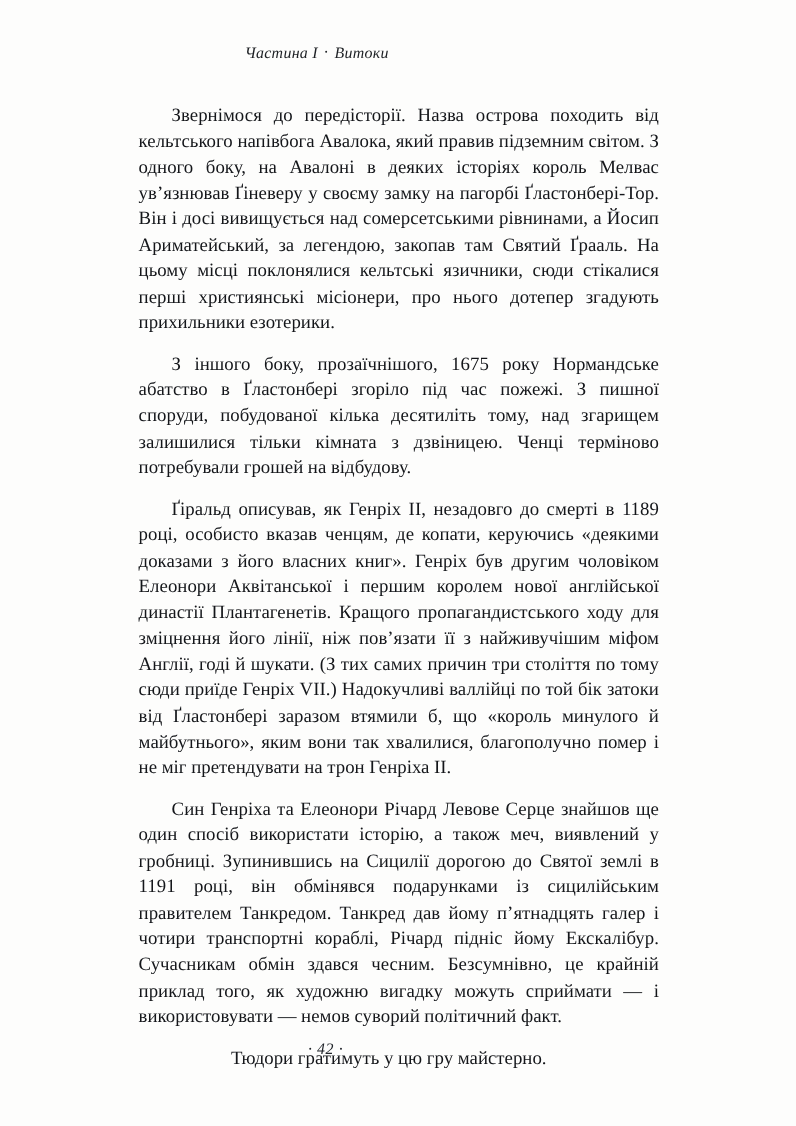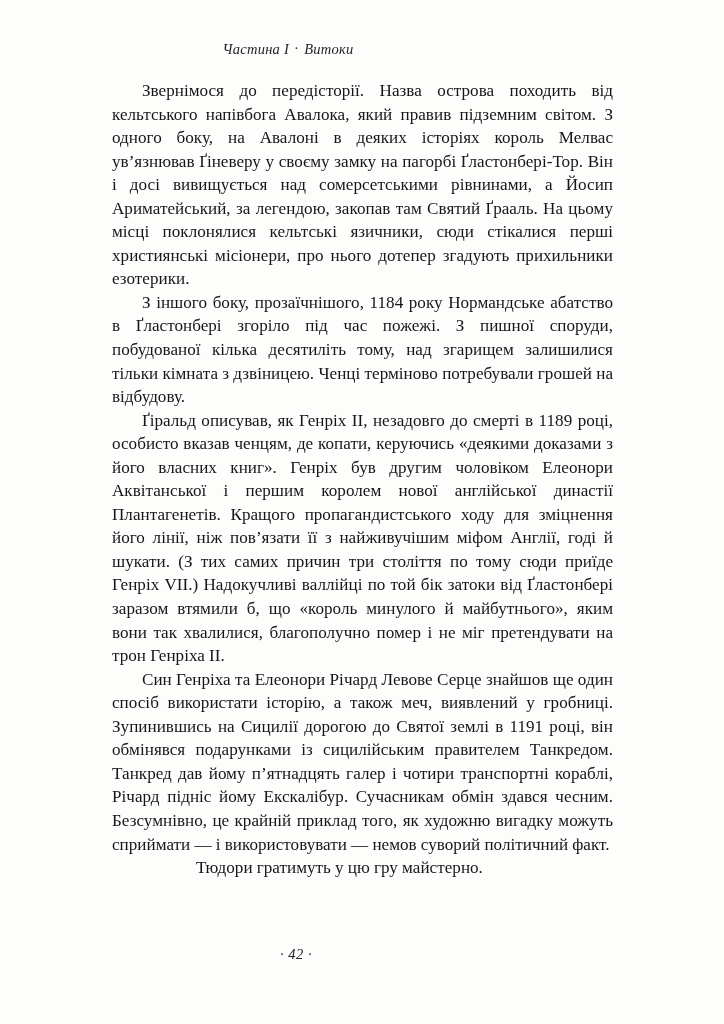--- a/index.html
+++ b/index.html
@@ -51,21 +51,21 @@
 
   
   .textblock {
     position: absolute;
     top: 79px;
     left: 112px;
     width: 501px;
   }
 
   p.para {
-    margin: 0;
+    margin: 14px;
     font-size: 17.1px;
     line-height: 23.55px;
     text-align: justify;
     text-justify: inter-word;
     text-indent: 30px;
     color: #14161a;
     hyphens: manual;
     word-spacing: -0.1px;
     letter-spacing: 0.02px;
   }
@@ -96,21 +96,21 @@
 <body>
 
 <div class="page">
 
   <div class="running-head">
     <span class="rh-part">Частина I</span><span class="rh-sep">·</span><span class="rh-title">Витоки</span>
   </div>
 
   <div class="textblock">
     <p class="para">Звернімося до передісторії. Назва острова походить від кельтського напівбога Авалока, який правив підземним світом. З одного боку, на Авалоні в деяких історіях король Мелвас ув’язнював Ґіневеру у своєму замку на пагорбі Ґластонбері-Тор. Він і досі вивищується над сомерсетськими рівнинами, а Йосип Ариматейський, за легендою, закопав там Святий Ґрааль. На цьому місці поклонялися кельтські язичники, сюди стікалися перші християнські місіонери, про нього дотепер згадують прихильники езотерики.</p>
-    <p class="para">З іншого боку, прозаїчнішого, 1184 року Нормандське абатство в Ґластонбері згоріло під час пожежі. З пишної споруди, побудованої кілька десятиліть тому, над згарищем залишилися тільки кімната з дзвіницею. Ченці терміново потребували грошей на відбудову.</p>
+    <p class="para">З іншого боку, прозаїчнішого, 1675 року Нормандське абатство в Ґластонбері згоріло під час пожежі. З пишної споруди, побудованої кілька десятиліть тому, над згарищем залишилися тільки кімната з дзвіницею. Ченці терміново потребували грошей на відбудову.</p>
     <p class="para">Ґіральд описував, як Генріх II, незадовго до смерті в 1189 році, особисто вказав ченцям, де копати, керуючись «деякими доказами з його власних книг». Генріх був другим чоловіком Елеонори Аквітанської і першим королем нової англійської династії Плантагенетів. Кращого пропагандистського ходу для зміцнення його лінії, ніж пов’язати її з найживучішим міфом Англії, годі й шукати. (З тих самих причин три століття по тому сюди приїде Генріх VII.) Надокучливі валлійці по той бік затоки від Ґластонбері заразом втямили б, що «король минулого й майбутнього», яким вони так хвалилися, благополучно помер і не міг претендувати на трон Генріха II.</p>
     <p class="para">Син Генріха та Елеонори Річард Левове Серце знайшов ще один спосіб використати історію, а також меч, виявлений у гробниці. Зупинившись на Сицилії дорогою до Святої землі в 1191 році, він обмінявся подарунками із сицилійським правителем Танкредом. Танкред дав йому п’ятнадцять галер і чотири транспортні кораблі, Річард підніс йому Екскалібур. Сучасникам обмін здався чесним. Безсумнівно, це крайній приклад того, як художню вигадку можуть сприймати — і використовувати — немов суворий політичний факт.</p>
     <p class="para closing">Тюдори гратимуть у цю гру майстерно.</p>
   </div>
 
   <div class="folio">· 42 ·</div>
 
 </div>
 
 </body></html>

